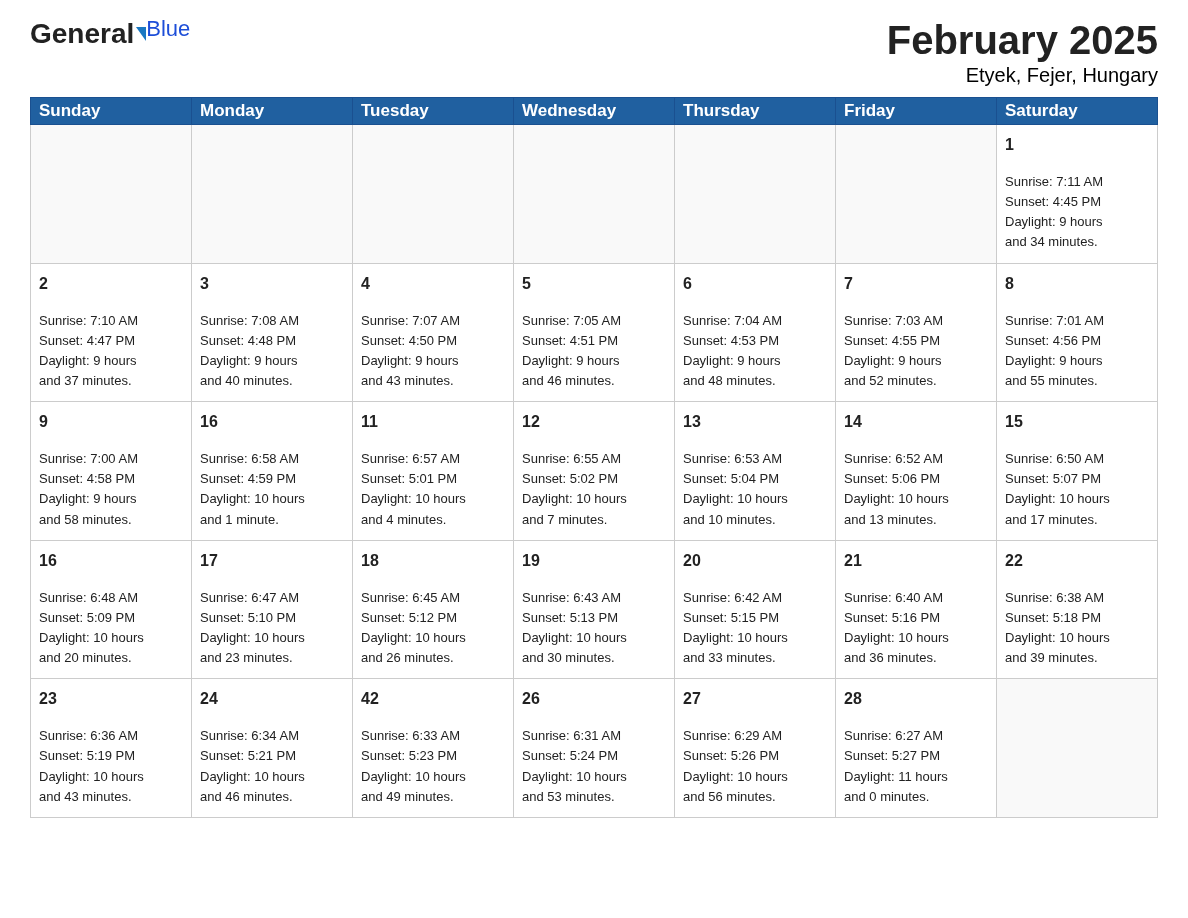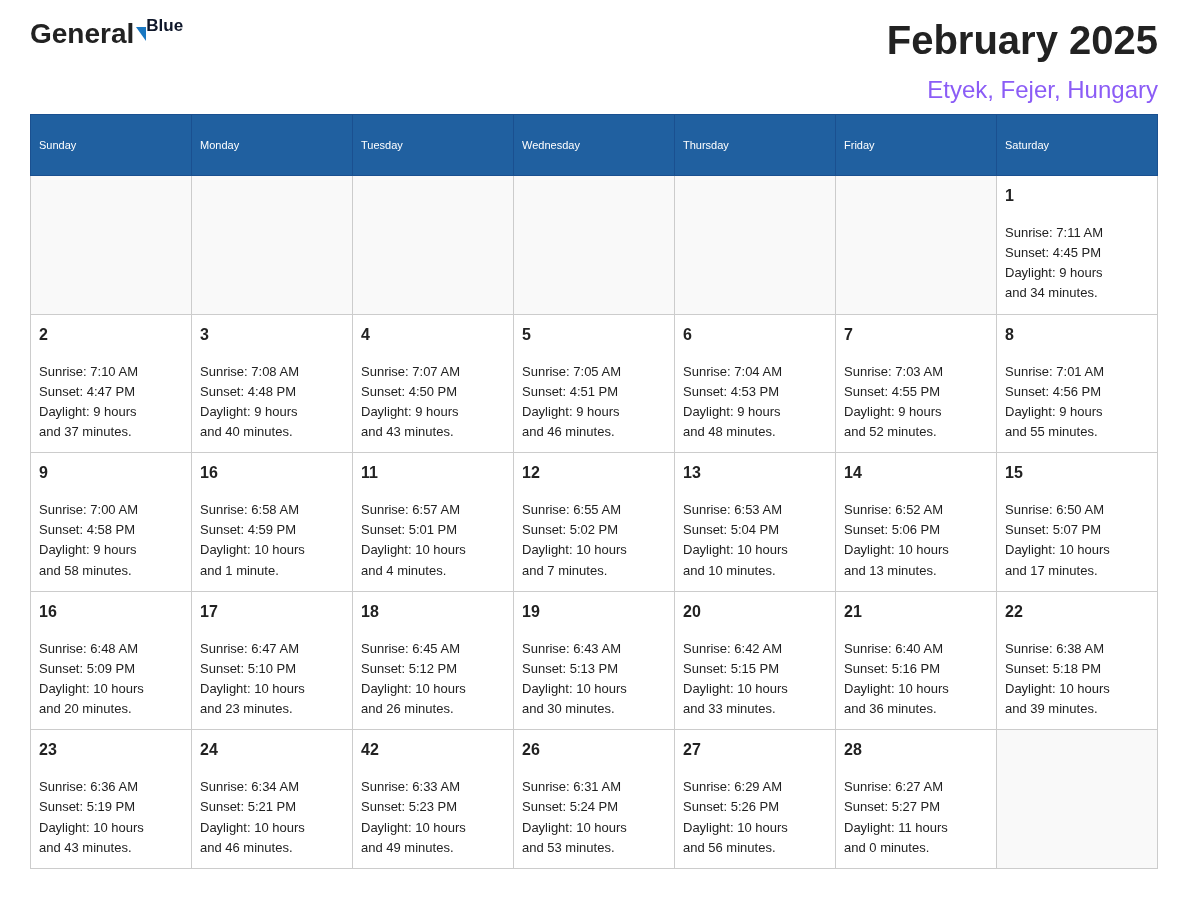--- a/index.html
+++ b/index.html
@@ -37,50 +37,50 @@
       height: 0;
       border-left: 10px solid transparent;
       border-right: 0px solid transparent;
       border-top: 14px solid #1a78c2;
       margin-left: 2px;
       vertical-align: middle;
       position: relative;
       top: -2px;
     }
     .logo-blue-text {
-      color: #0f172a;
-      font-size: 17px;
-      font-weight: bold;
+      color: #1d4ed8;
+      font-size: 22px;
+      font-weight: normal;
       margin-top: -4px;
     }
     .title-area {
       text-align: right;
     }
     .month-title {
       font-size: 40px;
       font-weight: bold;
       color: #222;
       line-height: 1;
     }
     .location-title {
-      font-size: 24px;
-      color: #8b5cf6;
-      margin-top: 16px;
+      font-size: 20px;
+      color: #000000;
+      margin-top: 4px;
     }
     .calendar-table {
       width: 100%;
       border-collapse: collapse;
       table-layout: fixed;
     }
     .calendar-table th {
       background-color: #2060a0;
       color: #fff;
-      padding: 24px 8px;
-      font-size: 11px;
-      font-weight: normal;
+      padding: 3px 8px;
+      font-size: 17px;
+      font-weight: bold;
       text-align: left;
       border: 1px solid #1a5090;
     }
     .calendar-table td {
       vertical-align: top;
       border: 1px solid #ccc;
       padding: 8px 8px 10px 8px;
       height: 120px;
       font-size: 13px;
       line-height: 1.5;

